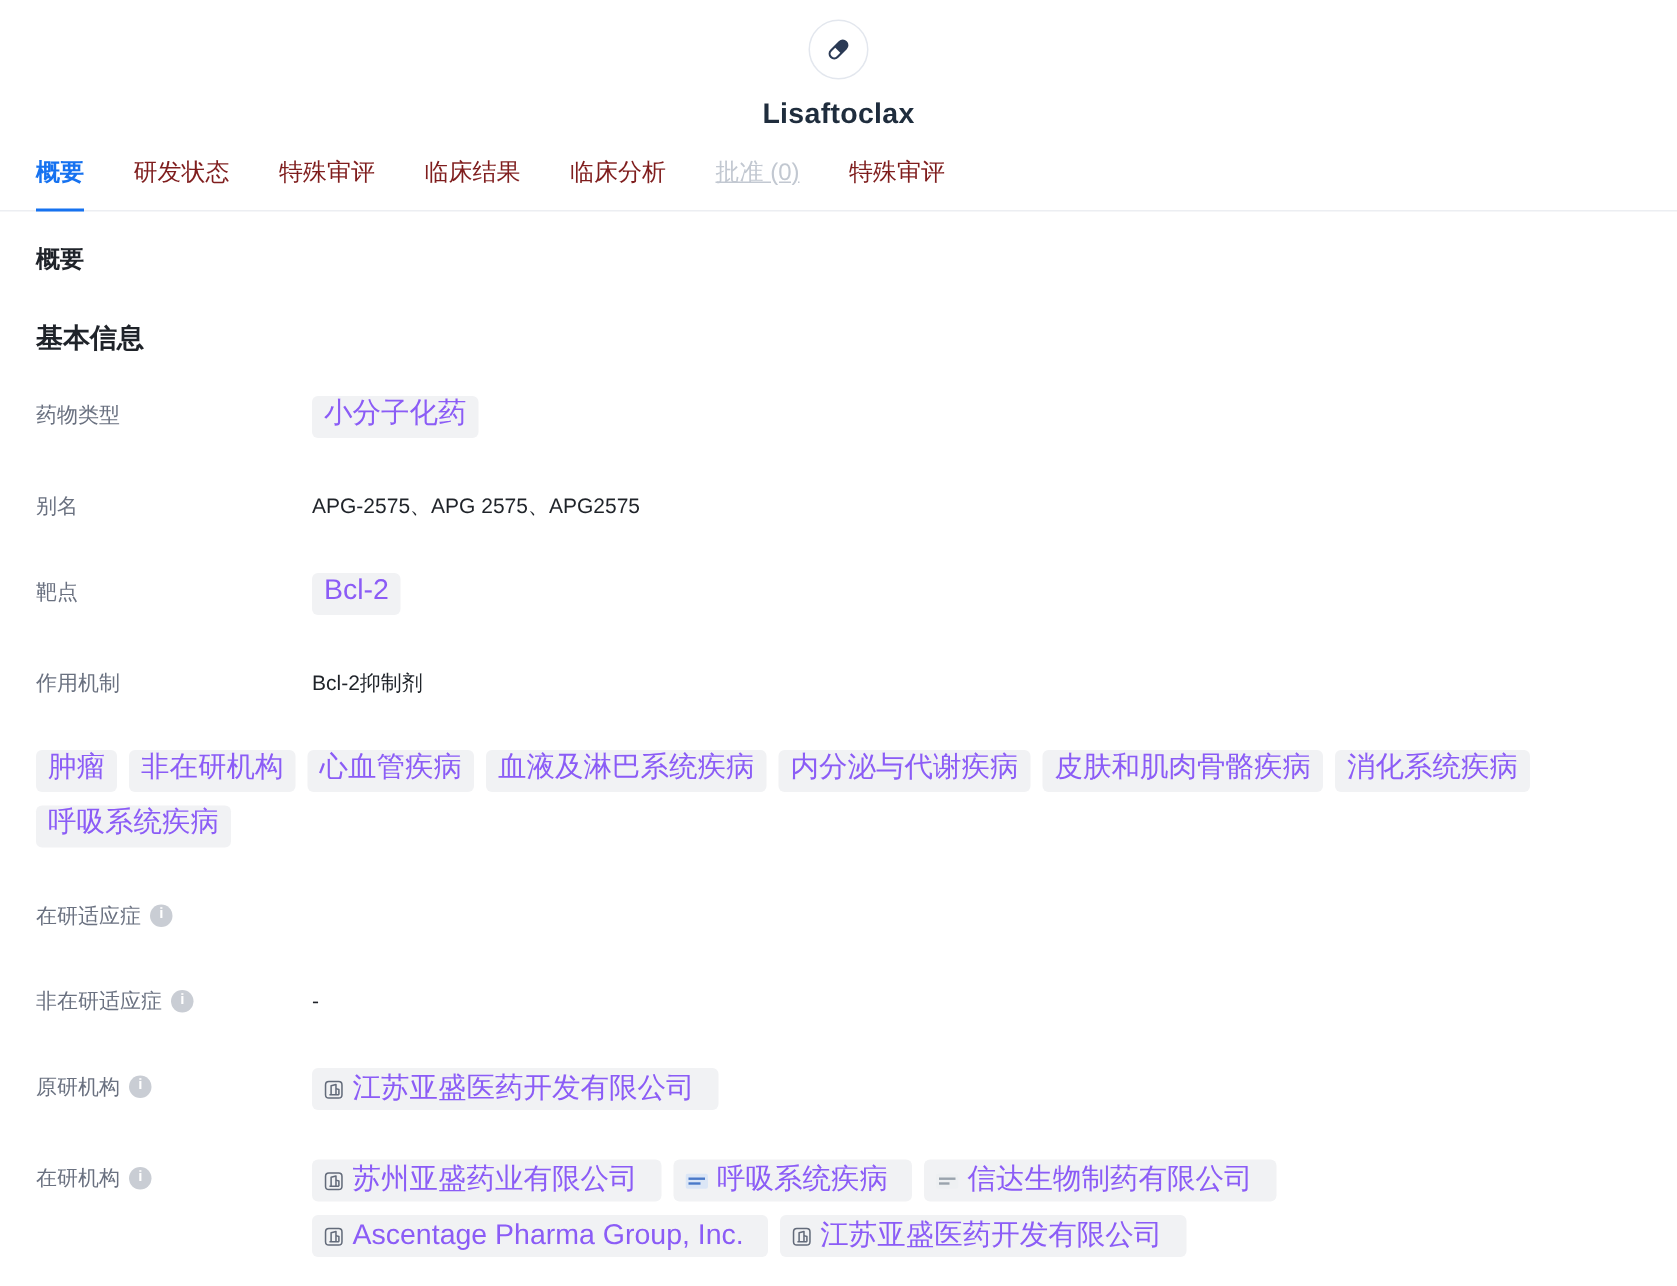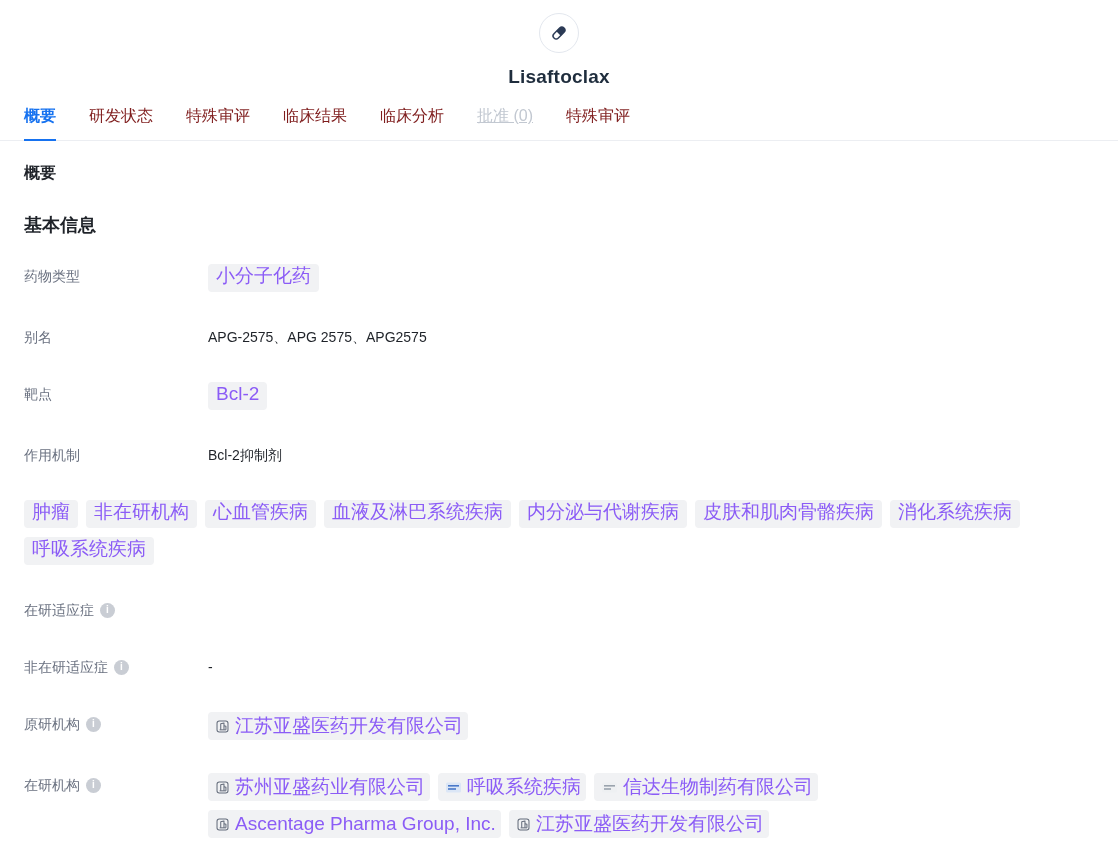--- a/index.html
+++ b/index.html
@@ -123,21 +123,21 @@
     line-height: 24px;
     font-size: 19px;
     color: #8b5cf6;
     white-space: nowrap;
     cursor: pointer;
   }
   .org-tag {
     display: inline-flex;
     align-items: center;
     gap: 6px;
-    padding: 0 5px 0 8px;
+    padding: 0 16px 0 8px;
   }
   .org-tag svg { flex-shrink: 0; display: block; }
   .more-link {
     color: #1672f0;
     line-height: 24px;
     cursor: pointer;
     text-decoration: none;
     white-space: nowrap;
   }
 </style>

